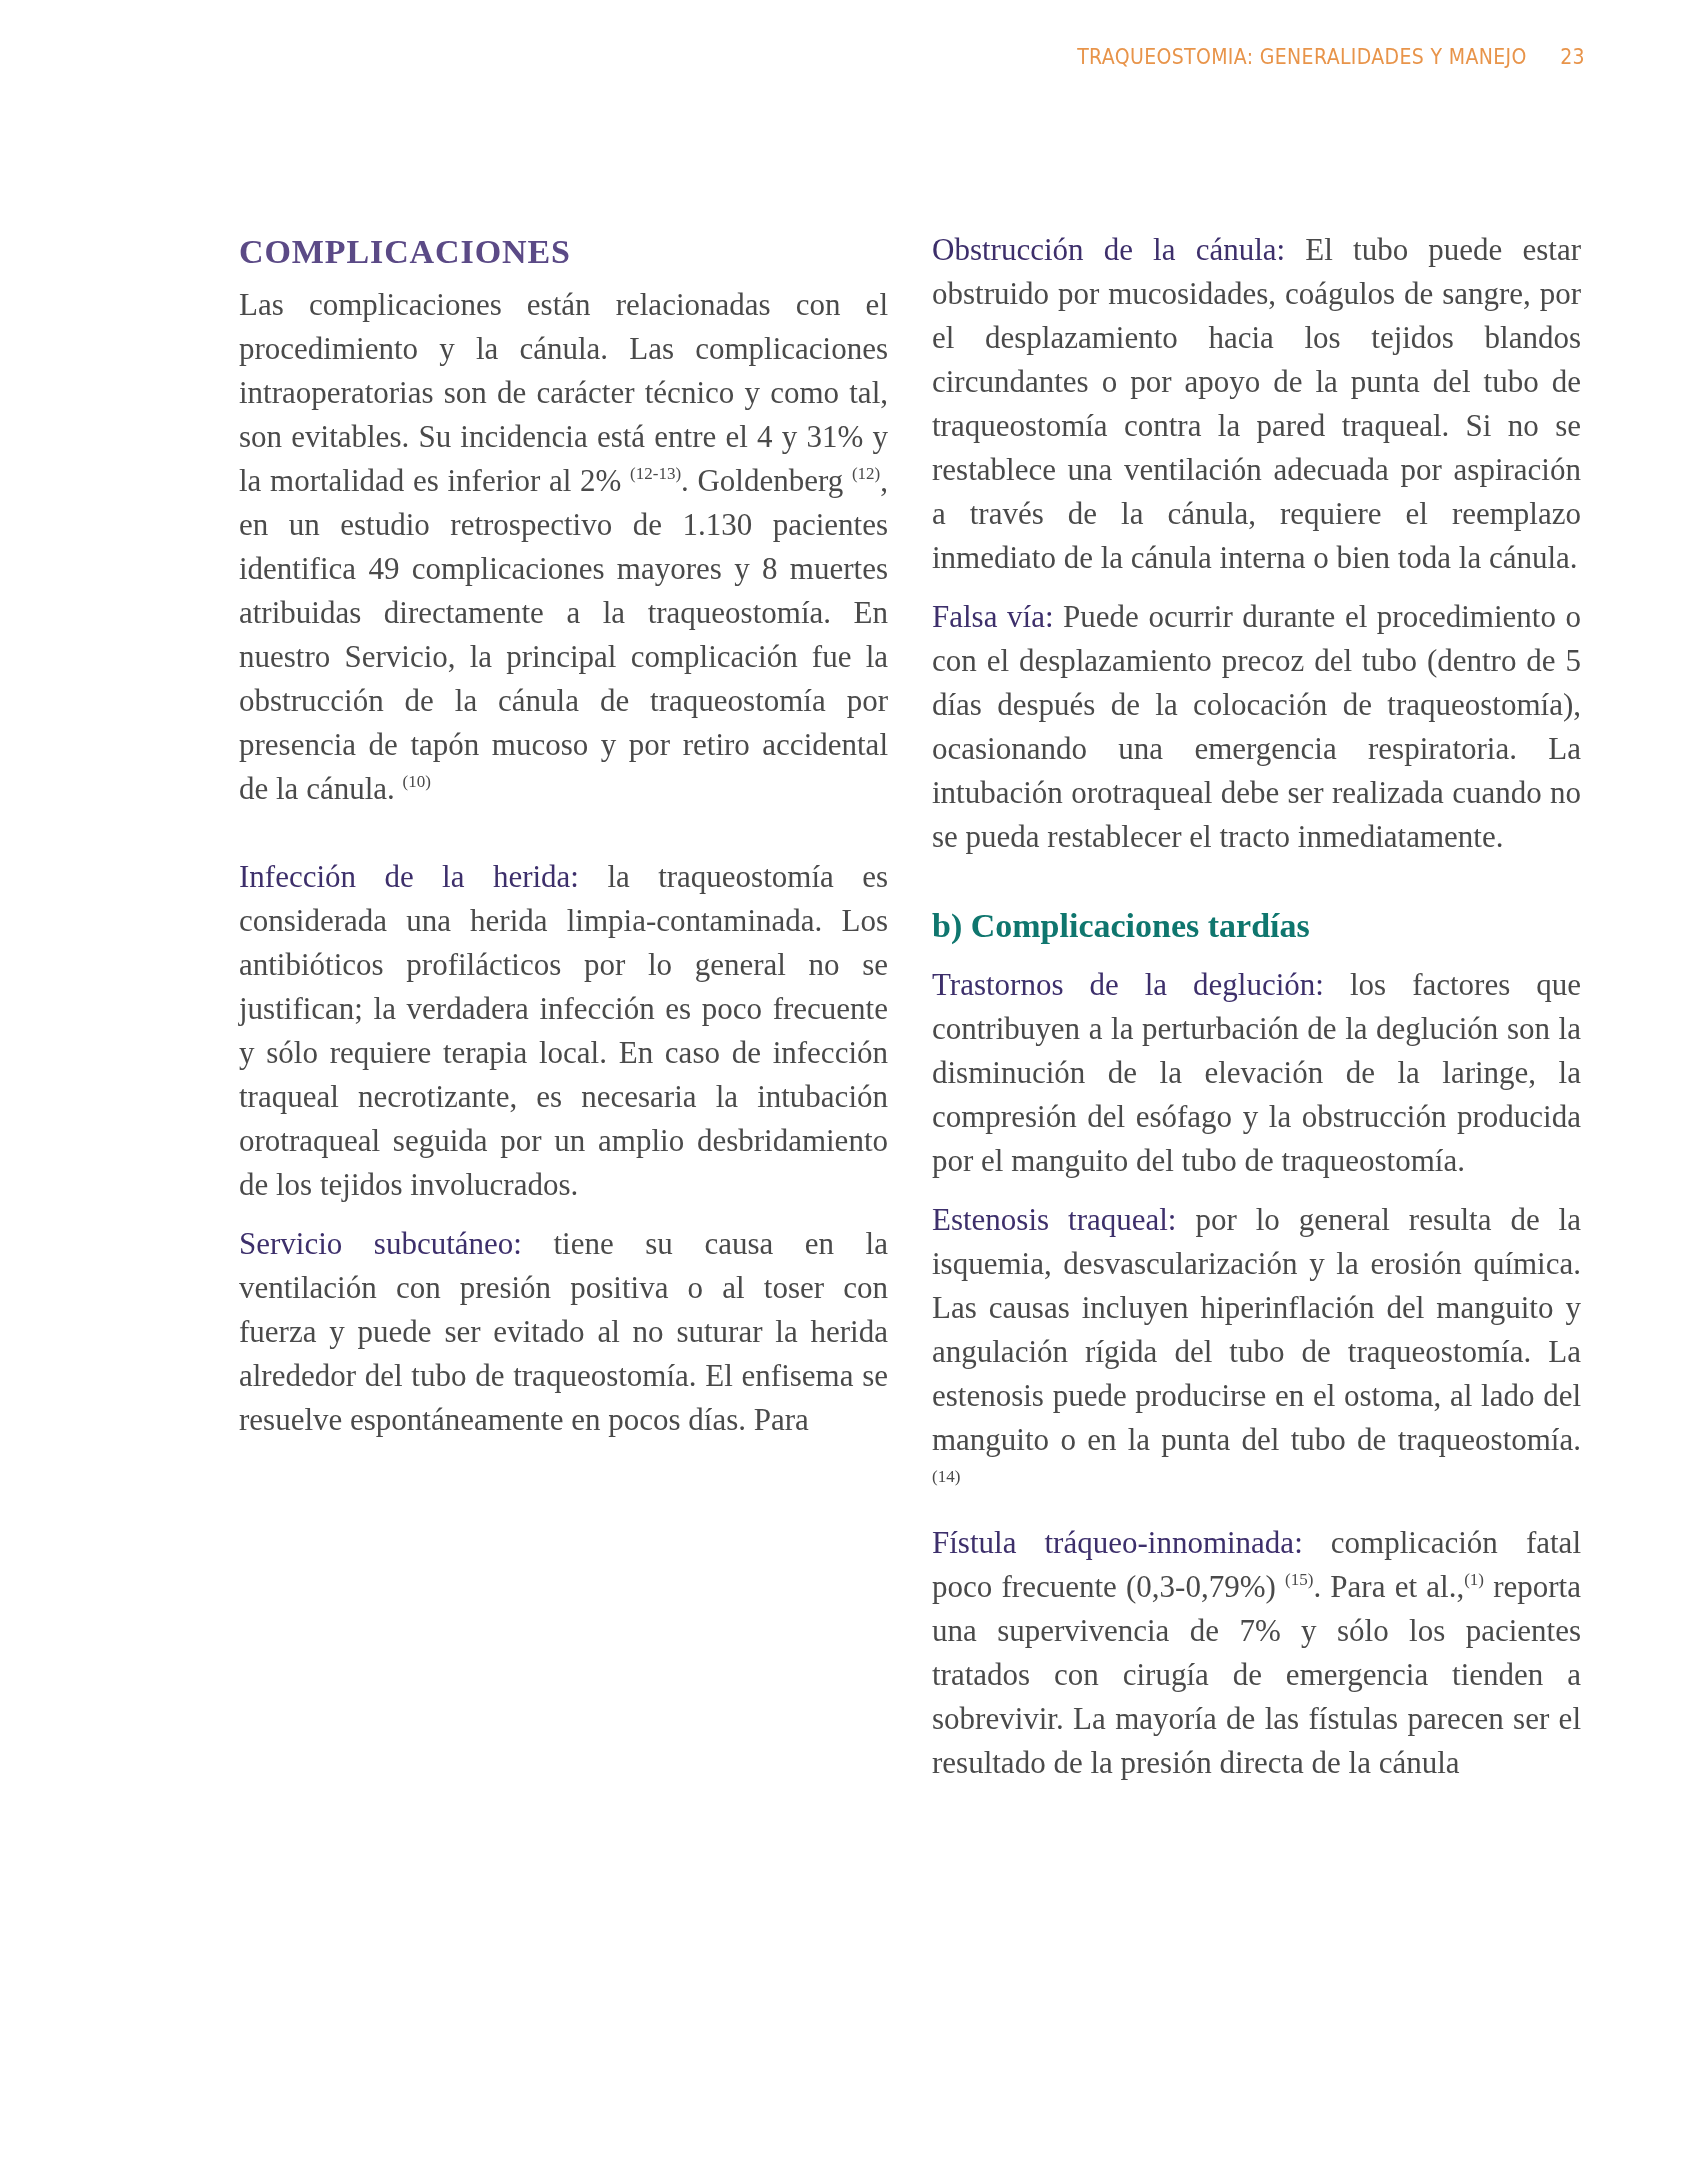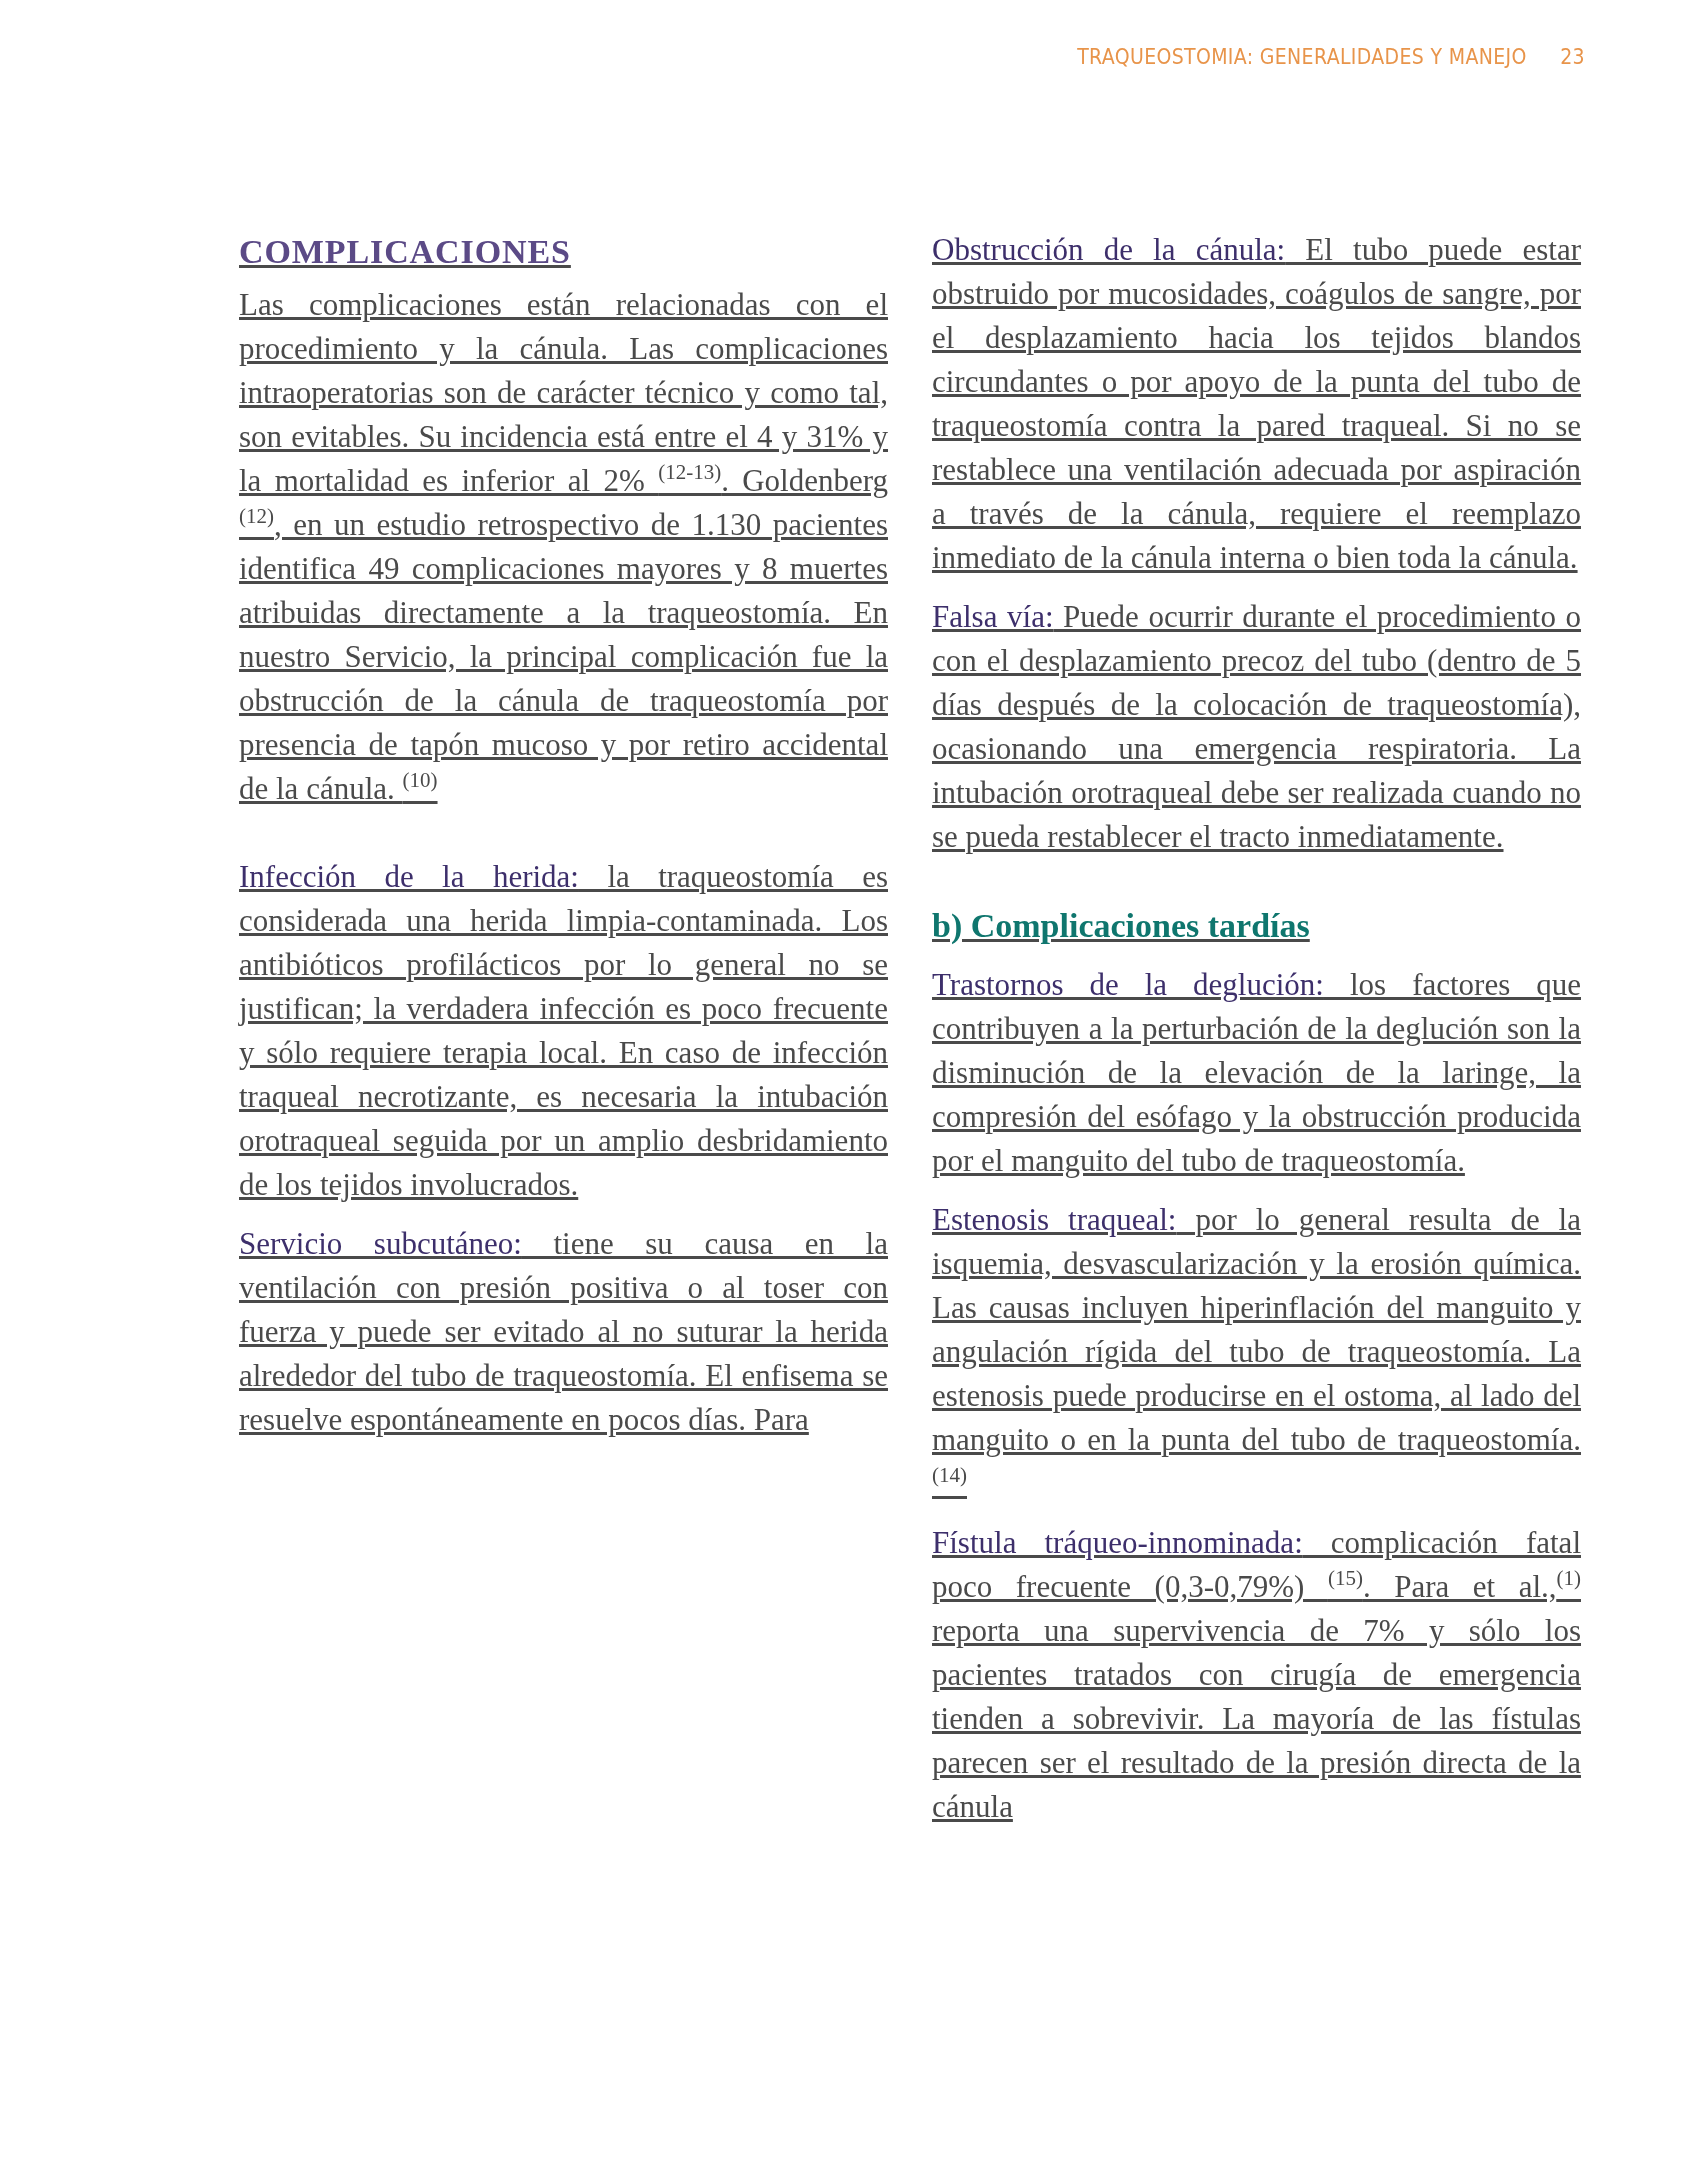--- a/index.html
+++ b/index.html
@@ -7,35 +7,35 @@
   .running-header {
     position: absolute; top: 44px; left: 1005px; width: 596px;
     font-family: "DejaVu Sans", sans-serif; font-size: 22px; color: #e8944a;
     letter-spacing: 0.4px; font-weight: normal;
     display: flex; justify-content: flex-end; gap: 39px; transform: scaleX(0.86); transform-origin: right top;
     right: 119px; left: auto;
   }
   .col {
     position: absolute; top: 228px; width: 649px;
     font-family: "Liberation Serif", serif; font-size: 31px; line-height: 44px;
-    color: #4a4a4a; text-align: justify; hyphens: manual; text-decoration: underline;
+    color: #4a4a4a; text-align: justify; hyphens: manual;
   }
   .col-left { left: 239px; }
   .col-right { left: 932px; }
   .section-title {
     font-family: "Liberation Serif", serif; font-size: 34px; color: #5b4a86;
     letter-spacing: 0.9px; margin: 0 0 6.8px 0; font-weight: bold; line-height: 48px;
   }
   .subsection-title {
     font-family: "Liberation Serif", serif; font-size: 34px; color: #0f766e;
     font-weight: bold; margin: 0 0 15.3px 0; line-height: 44px;
   }
   p { margin: 0 0 15.3px 0; }
   .term { color: #3d2f6b; }
-  sup { font-size: 21px; line-height: 0; vertical-align: 12px; }
+  sup { font-size: 17px; line-height: 0; vertical-align: 12px; }
   .gap { height: 29px; }
 </style>
 </head>
 <body>
 
 <div class="running-header">
   <span>TRAQUEOSTOMIA: GENERALIDADES Y MANEJO</span>
   <span>23</span>
 </div>
 

